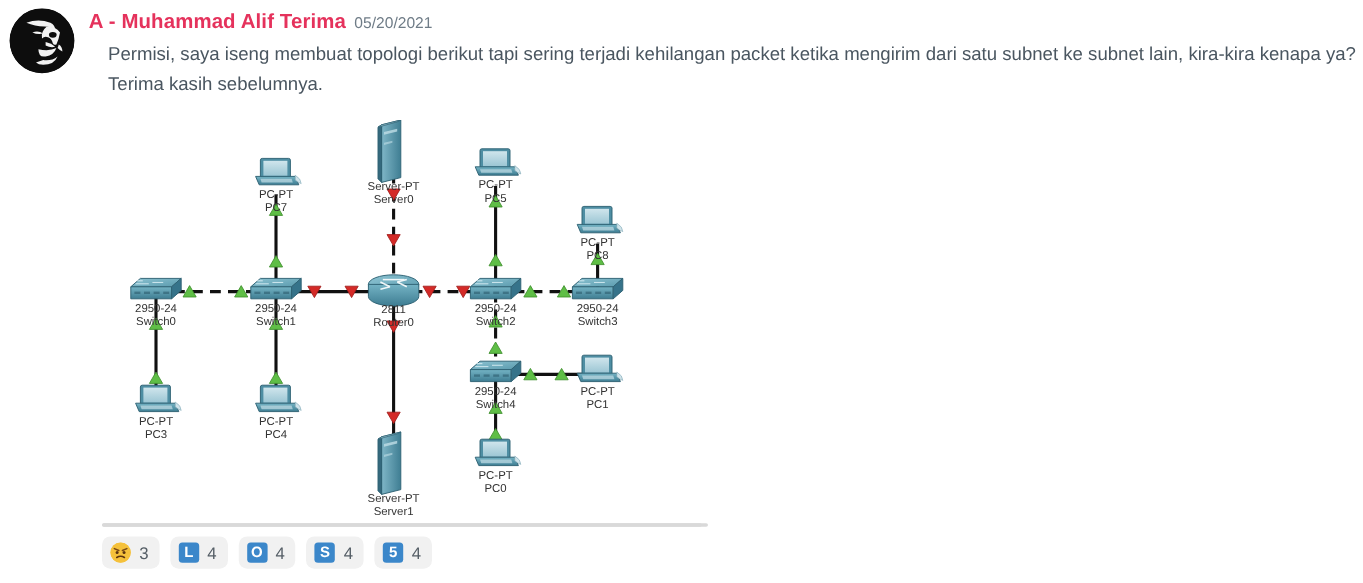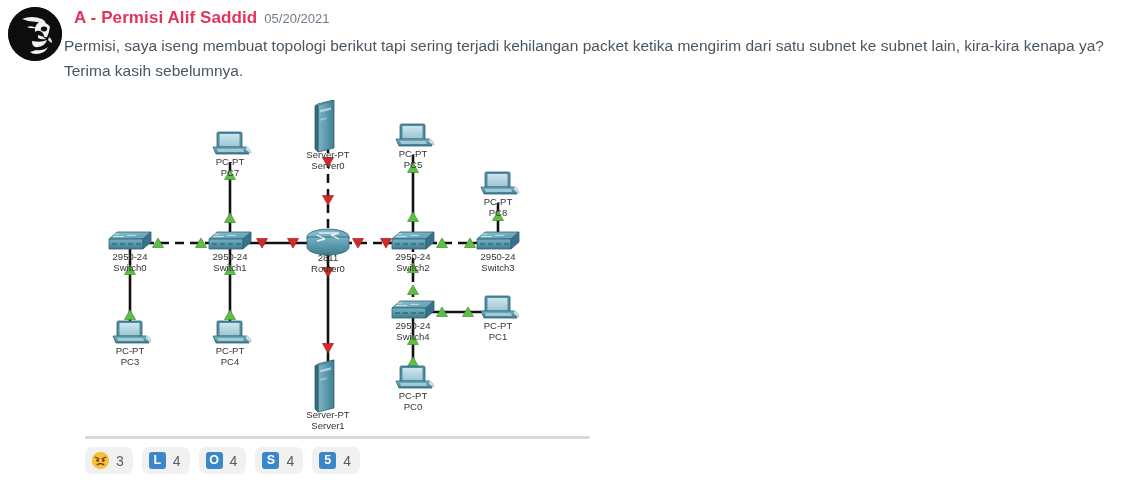--- a/index.html
+++ b/index.html
@@ -21,21 +21,21 @@
   .head{position:absolute;left:74px;top:8px;white-space:nowrap;}
   .author{
     font-size:17px;font-weight:700;color:#e5325c;letter-spacing:0.1px;
     display:inline-block;vertical-align:baseline;
   }
   .date{
     font-size:13px;color:#6f7c87;margin-left:7px;
     display:inline-block;vertical-align:baseline;
   }
   .body-text{
-    position:absolute;left:64px;top:33px;width:1045px;
+    position:absolute;left:90px;top:33px;width:1045px;
     font-size:15.5px;line-height:25px;color:#4a5660;
   }
 
   
   .topology{
     position:absolute;left:70px;top:100px;width:520px;height:330px;
   }
   .topology svg{display:block;}
 
   
@@ -81,21 +81,21 @@
         <path d="M19 20 q5 -2 9 1 q-5 1 -9 -1z"></path>
         <path d="M30 28 q5 1 8 4 q-4 1 -8 -1z"></path>
         <path d="M24 34 q9 2 15 -1 q-2 6 -9 7 q-6 1 -6 -6z"></path>
         <path d="M28 43 q7 1 12 -3 q-3 7 -12 7 q-4 0 -6 -2 q3 -1 6 -2z"></path>
         <path d="M41 30 q3 2 3 6 q-2 -1 -4 -3z"></path>
       </g>
     </svg>
   </div>
 
   <div class="head">
-    <span class="author">A - Permisi Alif Saddid</span><span class="date">05/20/2021</span>
+    <span class="author">A - Muhammad Alif Terima</span><span class="date">05/20/2021</span>
   </div>
 
   <div class="body-text">Permisi, saya iseng membuat topologi berikut tapi sering terjadi kehilangan packet ketika mengirim dari satu subnet ke subnet lain, kira-kira kenapa ya? Terima kasih sebelumnya.</div>
 
   <div class="topology">
     <svg width="520" height="330" viewBox="0 0 520 330">
       <defs>
         <linearGradient id="gSw" x1="0" y1="0" x2="0" y2="1">
           <stop offset="0" stop-color="#74b3c4"></stop>
             <stop offset="1" stop-color="#3e7d92"></stop>

